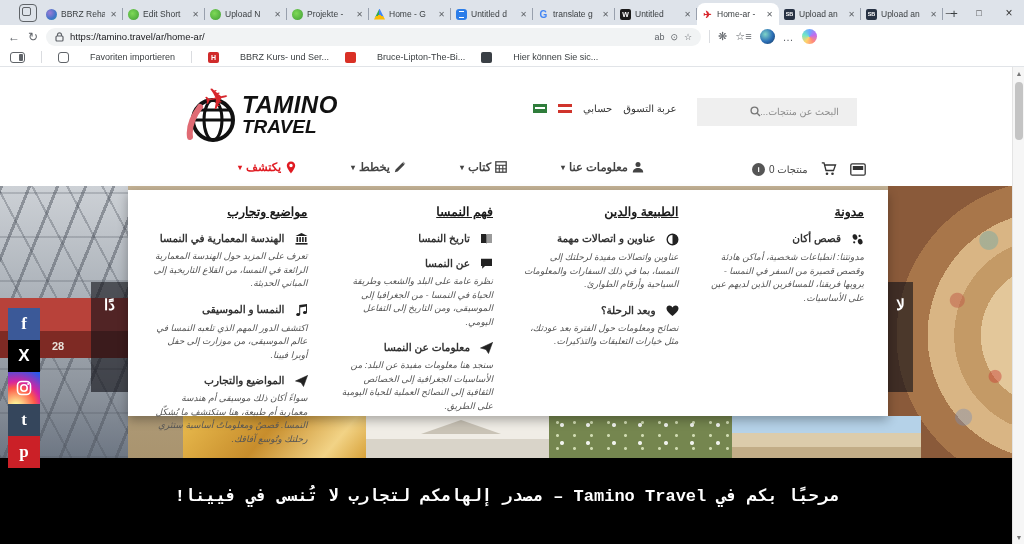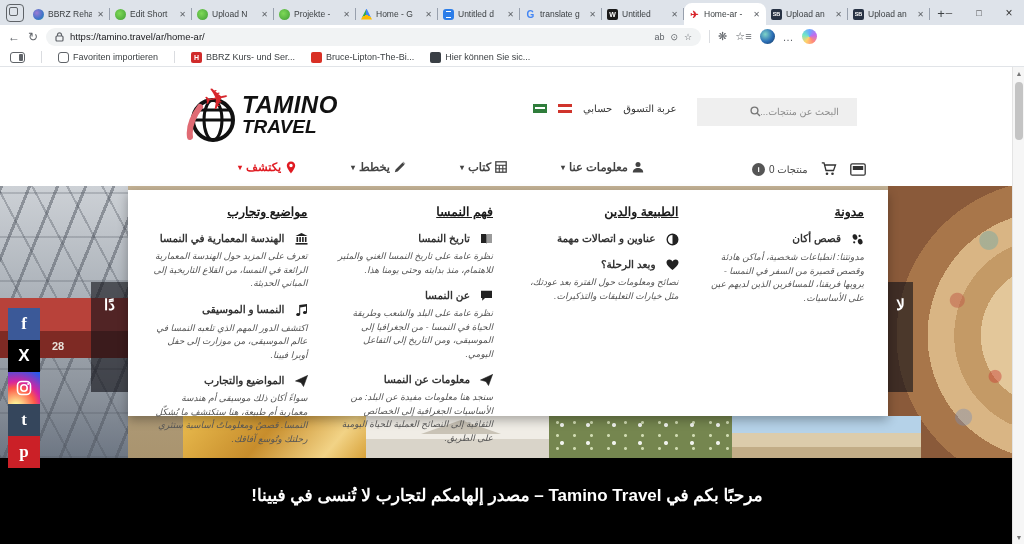--- a/index.html
+++ b/index.html
@@ -1,20 +1,20 @@
 <!DOCTYPE html>
 <html><head>
 <meta charset="utf-8">
 <style>
   * { margin:0; padding:0; box-sizing:border-box; }
   html,body { width:1024px; height:544px; overflow:hidden; }
   body { font-family:"Liberation Sans", sans-serif; background:#fff; position:relative; }
 
   
-  .tabbar { height:25px; background:#dee3ea; display:flex; align-items:flex-end; padding-left:6px; position:relative; }
+  .tabbar { height:25px; background:#dee3ea; display:flex; align-items:flex-end; padding-left:19px; position:relative; }
   .tab-actions { width:18px; height:18px; margin:0 4px 3px 0; border:1.5px solid #5f6368; border-radius:4px; position:relative; }
   .tab-actions::after { content:""; position:absolute; left:2px; top:2px; width:7px; height:7px; border:1.5px solid #5f6368; border-radius:2px; }
   .tab { width:82px; height:22px; display:flex; align-items:center; gap:4px; padding:0 5px; font-size:8.5px; color:#3c4043; position:relative; flex:0 0 auto; }
   .tab:not(.active)::after { content:""; position:absolute; right:0; top:5px; height:12px; width:1px; background:#98a0ad; }
   .tab.active { background:#fff; border-radius:8px 8px 0 0; z-index:2; }
   .tab .tlabel { flex:1; white-space:nowrap; overflow:hidden; }
   .tab .tclose { font-size:8px; color:#5f6368; padding:1px; }
   .fav { width:11px; height:11px; flex:0 0 auto; border-radius:3px; display:flex; align-items:center; justify-content:center; font-size:7px; font-weight:bold; color:#fff; }
   .fav.bbrz { border-radius:50%; background:radial-gradient(circle at 35% 35%, #9c7bd4, #3f74c9 60%, #2aa3a0); }
   .fav.wp { border-radius:50%; background:radial-gradient(circle at 40% 40%, #7ed957, #3f9c35); }
@@ -34,21 +34,21 @@
   .urlpill { height:18px; width:655px; background:#f1f3f4; border-radius:10px; display:flex; align-items:center; padding:0 9px; gap:6px; }
   .lock-svg { flex:0 0 auto; }
   .url { font-size:9.5px; color:#202124; white-space:nowrap; flex:1; }
   .pill-ic { font-size:9px; color:#5f6368; }
   .tb-ic { font-size:11px; color:#5f6368; }
   .divider-v { width:1px; height:13px; background:#dadce0; }
   .avatar { width:15px; height:15px; border-radius:50%; background:radial-gradient(circle at 35% 35%, #7fd4c8, #2a6db5 55%, #16324f); }
   .copilot { width:15px; height:15px; border-radius:50%; background:conic-gradient(#6aa9ff, #c06cf0, #ff8a7a, #ffd36a, #6ee7c8, #6aa9ff); }
 
   .bookmarks { height:19px; background:#fff; border-bottom:1px solid #e1e4e8; display:flex; align-items:center; gap:16px; padding:0 10px; font-size:9px; color:#3c4043; }
-  .bm { display:flex; align-items:center; gap:4px; white-space:nowrap; }
+  .bm { display:flex; align-items:center; gap:21px; white-space:nowrap; }
   .bmfav { width:11px; height:11px; border-radius:2px; display:flex; align-items:center; justify-content:center; font-size:7px; font-weight:bold; color:#fff; }
   .bmfav.import { background:transparent; border:1.2px solid #5f6368; border-radius:3px; position:relative; }
   .bmfav.hred { background:#d02b2b; }
   .bmfav.pdf { background:#d93025; font-size:5px; }
   .bmfav.dark { background:#3a3f45; }
   .bm-sep { width:1px; height:12px; background:#dadce0; }
   .panel-ic { width:15px; height:11px; border:1.4px solid #5f6368; border-radius:3px; position:relative; }
   .panel-ic::after { content:""; position:absolute; right:1px; top:1px; bottom:1px; width:4px; background:#5f6368; border-radius:1px; }
 
   
@@ -131,21 +131,21 @@
   .sbtn { width:32px; height:32px; display:flex; align-items:center; justify-content:center; color:#fff;
     font-family:"Liberation Serif", serif; font-weight:bold; font-size:17px; }
   .sb-fb { background:#3b5998; }
   .sb-x { background:#000; font-family:"Liberation Sans",sans-serif; }
   .sb-ig { background:radial-gradient(circle at 25% 110%, #fdf497 0 8%, #fd5949 45%, #d6249f 60%, #285aeb 95%); }
   .sb-tm { background:#35465c; }
   .sb-pi { background:#cb2027; border-radius:0 0 0 0; }
 
   
   .hero { position:absolute; left:0; top:391px; width:1014px; height:86px; background:#000; }
-  .hero h1 { color:#fff; font-size:17px; font-weight:bold; text-align:center; direction:rtl; margin-top:27px; }
+  .hero h1 { color:#fff; font-size:17px; font-weight:bold; text-align:center; direction:rtl; margin-top:27px;font-family:Liberation Mono, monospace; }
 
   
   .scroll { position:absolute; right:0; top:0; bottom:0; width:12px; background:#f6f6f6; border-left:1px solid #e4e4e4; z-index:9; }
   .scroll .arr { position:absolute; left:0; width:12px; text-align:center; font-size:7px; color:#777; }
   .scroll .a-up { top:3px; } .scroll .a-dn { bottom:3px; }
   .scroll .thumb { position:absolute; left:2px; top:15px; width:8px; height:58px; background:#c4c4c4; border-radius:4px; }
 </style>
 </head>
 <body>
 
@@ -380,20 +380,21 @@
     <div class="mcol">
       <h3>الطبيعة والدين</h3>
       <div class="mitem">
         <div class="mi-head">
           <svg width="13" height="13" viewBox="0 0 13 13">
               <circle cx="6.5" cy="6.5" r="5.3" fill="none" stroke="currentColor" stroke-width="1.4"></circle>
               <path d="M6.5 1.2 A5.3 5.3 0 0 1 6.5 11.8" fill="currentColor"></path>
             </svg>
           <span class="mi-title">عناوين و اتصالات مهمة</span>
         </div>
+        <div class="mi-desc">عناوين واتصالات مفيدة لرحلتك إلى النمسا، بما في ذلك السفارات والمعلومات السياحية وأرقام الطوارئ.</div>
       </div>
       <div class="mitem">
         <div class="mi-head">
           <svg width="13" height="12" viewBox="0 0 13 12" fill="currentColor">
               <path d="M6.5 11 C2 7.5 0.5 5.3 0.5 3.3 C0.5 1.6 1.8 0.5 3.4 0.5 C4.7 0.5 5.9 1.3 6.5 2.4 C7.1 1.3 8.3 0.5 9.6 0.5 C11.2 0.5 12.5 1.6 12.5 3.3 C12.5 5.3 11 7.5 6.5 11 Z"></path>
             </svg>
           <span class="mi-title">وبعد الرحلة؟</span>
         </div>
         <div class="mi-desc">نصائح ومعلومات حول الفترة بعد عودتك، مثل خيارات التعليقات والتذكيرات.</div>
       </div>
@@ -402,21 +403,20 @@
     <div class="mcol">
       <h3>فهم النمسا</h3>
       <div class="mitem">
         <div class="mi-head">
           <svg width="13" height="12" viewBox="0 0 13 12" fill="currentColor">
               <path d="M1 1 H5.5 C6.1 1 6.5 1.4 6.5 2 V11 C6.5 10.4 6.1 10 5.5 10 H1 Z"></path>
               <path d="M12 1 H7.5 C6.9 1 6.5 1.4 6.5 2 V11 C6.5 10.4 6.9 10 7.5 10 H12 Z" opacity="0.45"></path>
             </svg>
           <span class="mi-title">تاريخ النمسا</span>
         </div>
-        <div class="mi-desc">نظرة عامة على تاريخ النمسا الغني والمثير للاهتمام، منذ بدايته وحتى يومنا هذا.</div>
       </div>
       <div class="mitem">
         <div class="mi-head">
           <svg width="13" height="12" viewBox="0 0 13 12" fill="currentColor">
               <path d="M1 0.8 H12 V8 H5 L2.2 10.8 V8 H1 Z"></path>
             </svg>
           <span class="mi-title">عن النمسا</span>
         </div>
         <div class="mi-desc">نظرة عامة على البلد والشعب وطريقة الحياة في النمسا - من الجغرافيا إلى الموسيقى، ومن التاريخ إلى التفاعل اليومي.</div>
       </div>

